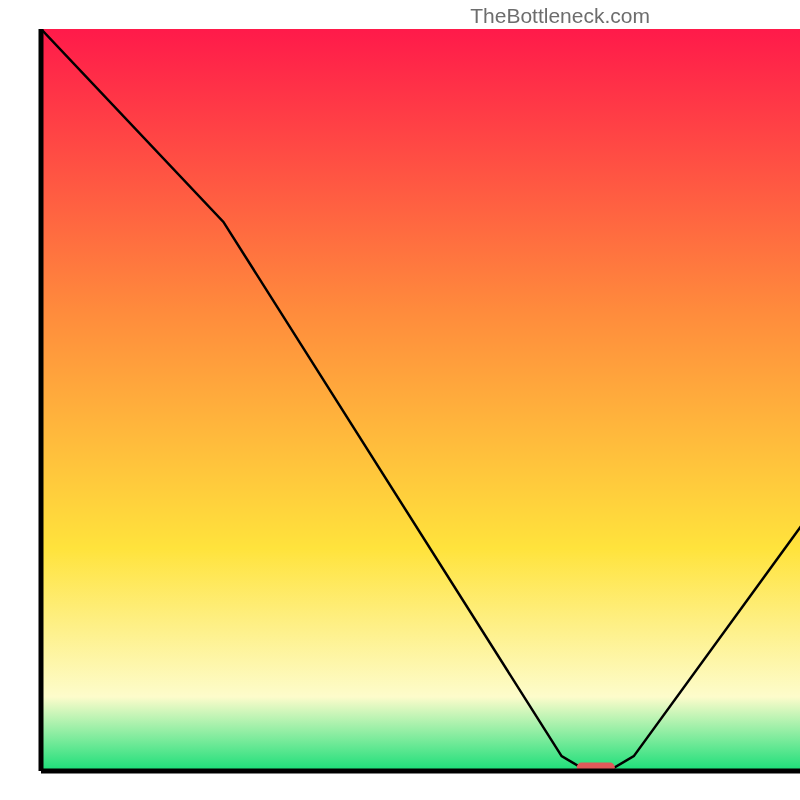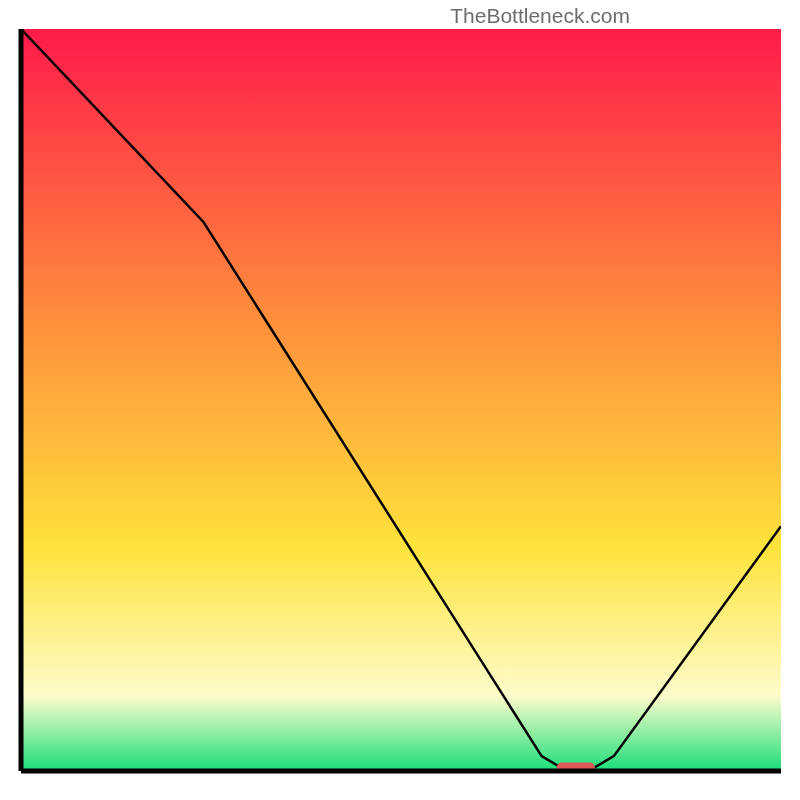--- a/index.html
+++ b/index.html
@@ -8,20 +8,21 @@
     width: 800px;
     height: 800px;
     overflow: hidden;
     background: #ffffff;
     font-family: Arial, Helvetica, sans-serif;
   }
   .container {
     position: relative;
     width: 644px;
     height: 800px;
+    margin-left: 20px;
   }
   .watermark {
     position: absolute;
     top: 4px;
     right: 14px;
     color: #6d6d6d;
     font-size: 21px;
     font-weight: 400;
     z-index: 10;
   }

